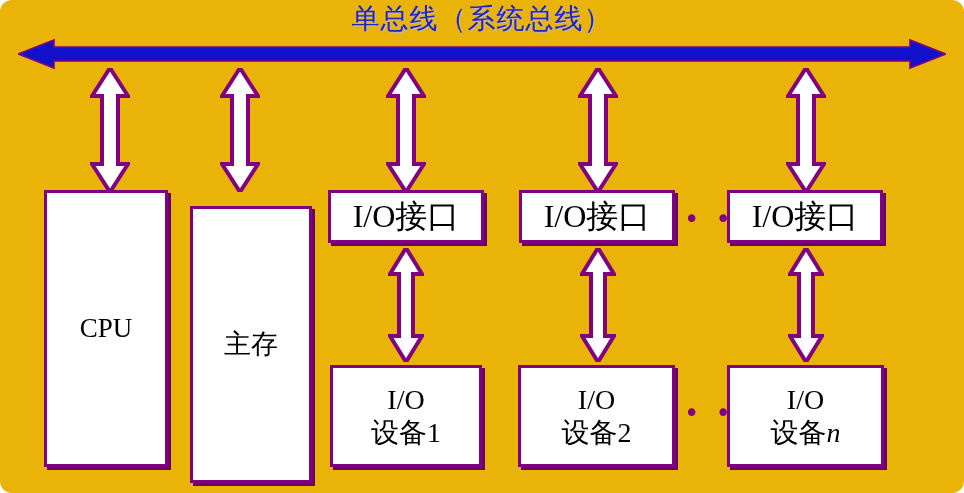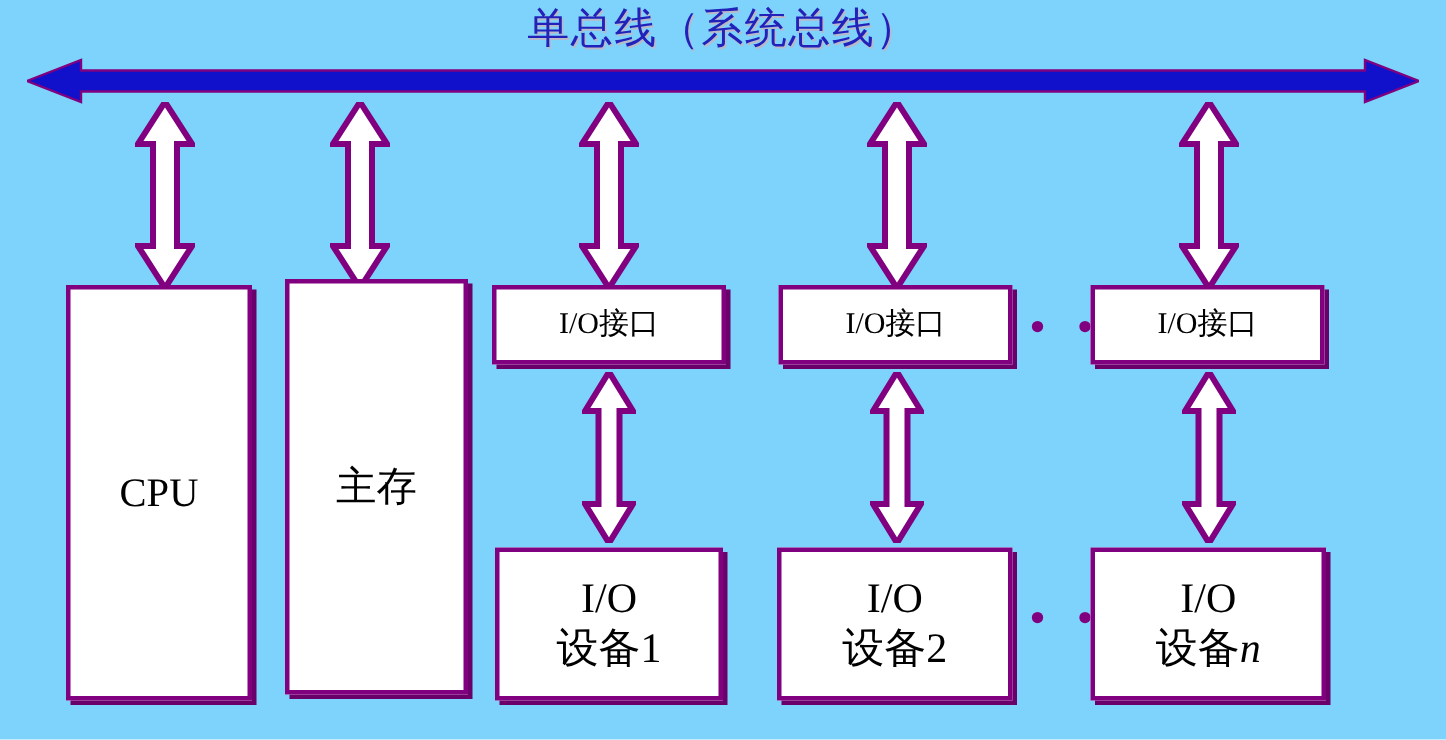--- a/index.html
+++ b/index.html
@@ -5,23 +5,24 @@
 <style>
   html, body {
     margin: 0;
     padding: 0;
     background: #ffffff;
   }
   #canvas {
     position: relative;
     width: 964px;
     height: 493px;
-    background: #7dd3fc;
+    background: #eab308;
     overflow: hidden;
     font-family: "Liberation Serif", "DejaVu Serif", serif;
+    border-radius: 12px;
   }
 
   
   .title {
     position: absolute;
     left: 0;
     top: 2px;
     width: 964px;
     text-align: center;
     font-size: 28px;
@@ -56,21 +57,21 @@
     text-align: center;
     color: #000000;
     font-family: "Liberation Serif", "DejaVu Serif", serif;
   }
   .box .inner {
     line-height: 1.18;
     white-space: pre-line;
   }
 
   .box-tall   { font-size: 27px; }
-  .box-iface  { font-size: 20px; text-align: right; }
+  .box-iface  { font-size: 32px; text-align: right; }
   .box-dev    { font-size: 28px; }
   .italic-n   { font-style: italic; }
 
   
   .vdarrow {
     position: absolute;
   }
   .vdarrow svg { display: block; }
 
   
@@ -124,21 +125,21 @@
   <div class="vdarrow" style="left:786px; top:68px;">
     <svg width="40" height="124" viewBox="0 0 40 124" xmlns="http://www.w3.org/2000/svg">
       <polygon points="20,0 38,28 28,28 28,96 38,96 20,124 2,96 12,96 12,28 2,28" fill="#ffffff" stroke="#800080" stroke-width="4" stroke-linejoin="miter"></polygon>
     </svg>
   </div>
 
   <div class="box box-tall" style="left:44px; top:190px; width:124px; height:277px;">
     <span class="inner">CPU</span>
   </div>
 
-  <div class="box box-tall" style="left:190px; top:186px; width:122px; height:277px;align-items:center;">
+  <div class="box box-tall" style="left:190px; top:206px; width:122px; height:277px;align-items:center;">
     <span class="inner">主存</span>
   </div>
 
   <div class="box box-iface" style="left:328px; top:190px; width:156px; height:53px;">
     <span class="inner">I/O接口</span>
   </div>
 
   <div class="box box-iface" style="left:519px; top:190px; width:156px; height:53px;">
     <span class="inner">I/O接口</span>
   </div>

